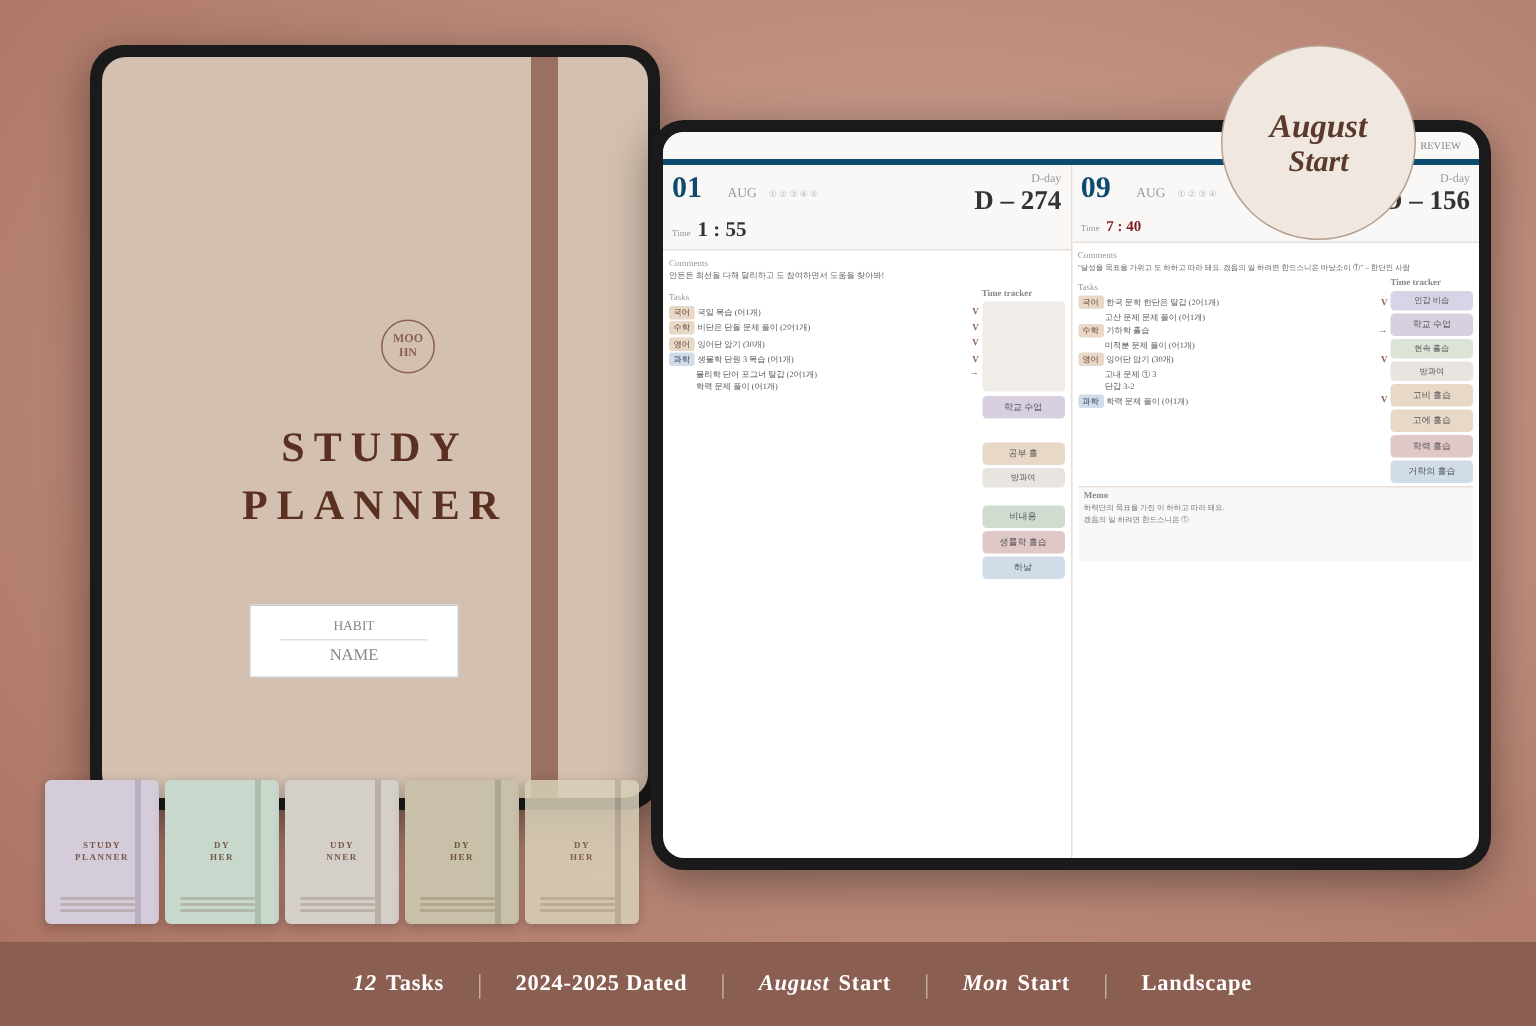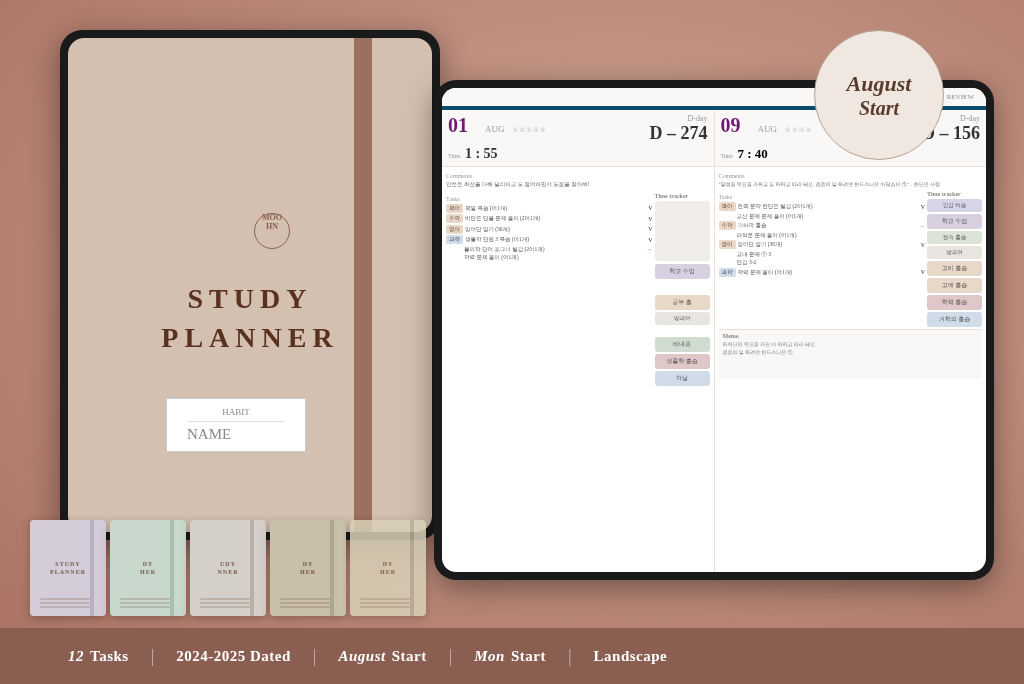--- a/index.html
+++ b/index.html
@@ -22,20 +22,21 @@
     
     .bottom-bar {
       position: absolute;
       bottom: 0;
       left: 0;
       right: 0;
       height: 56px;
       background: #8b5e52;
       display: flex;
       align-items: center;
+      justify-content: center;
       gap: 0;
       z-index: 100;
       padding-left: 46px;
     }
     .bottom-bar-item {
       color: white;
       font-size: 15px;
       font-weight: 600;
       letter-spacing: 0.5px;
       padding: 0 22px;
@@ -115,21 +116,21 @@
       right: 60px;
       width: 18px;
       background: #9a7060;
     }
     .tablet-left-inner .logo-circle {
       width: 36px;
       height: 36px;
       border-radius: 50%;
       border: 1.5px solid #8a6050;
       display: flex;
-      align-items: flex-start;
+      align-items: center;
       justify-content: center;
       margin-bottom: 30px;
       margin-left: 44px;
     }
     .tablet-left-inner .logo-circle span {
       font-size: 8px;
       color: #8a6050;
       font-weight: 700;
       text-align: center;
       line-height: 1.1;
@@ -154,22 +155,23 @@
     }
     .tablet-left-inner .name-card .period-label {
       font-size: 9px;
       color: #888;
       border-bottom: 1px solid #ddd;
       padding-bottom: 4px;
       margin-bottom: 4px;
       text-align: center;
     }
     .tablet-left-inner .name-card .name-label {
-      font-size: 15px;
+      font-size: 11px;
       color: #888;
+      text-align: center;
     }
 
     
     .tablet-right {
       position: absolute;
       top: 80px;
       right: 30px;
       width: 560px;
       height: 500px;
       background: #1a1a1a;
@@ -225,21 +227,21 @@
     .day-col:last-child { border-right: none; }
 
     .day-header {
       padding: 4px 6px;
       border-bottom: 1px solid #e8e0d8;
       background: #faf8f6;
     }
     .day-num {
       font-size: 20px;
       font-weight: 700;
-      color: #701a75;
+      color: #0c4a6e;
       display: inline;
     }
     .day-month {
       font-size: 9px;
       color: #999;
       margin-left: 13px;
     }
     .dday-badge {
       font-size: 8px;
       color: #999;
@@ -506,21 +508,21 @@
             <div>
               <span class="day-num">09</span>
               <span class="day-month">AUG</span>
               <span style="font-size:6px;color:#bbb;margin-left:4px;">① ② ③ ④</span>
             </div>
             <div>
               <div class="dday-badge">D-day</div>
               <div class="dday-value">D – 156</div>
             </div>
           </div>
-          <div style="font-size:6px;color:#999;margin-top:2px;">Time &nbsp; <strong style="font-size:13px;color:#000000;">7 : 40</strong></div>
+          <div style="font-size:6px;color:#999;margin-top:2px;">Time &nbsp; <strong style="font-size:10px;color:#7f1d1d;">7 : 40</strong></div>
         </div>
         <div class="day-content">
           <div class="section-label">Comments</div>
           <div style="font-size:5px;color:#666;margin-bottom:3px;line-height:1.4;">"달성을 목표을 가위고 도 하하고 따라 돼요. 겠음의 일 하려면 한드스니은 바당소이 ①" – 한단인 사람</div>
 
           <div class="two-col-day">
             <div class="tasks-section">
               <div class="section-label">Tasks</div>
               <div class="task-row">
                 <span class="task-subject">국어</span>

